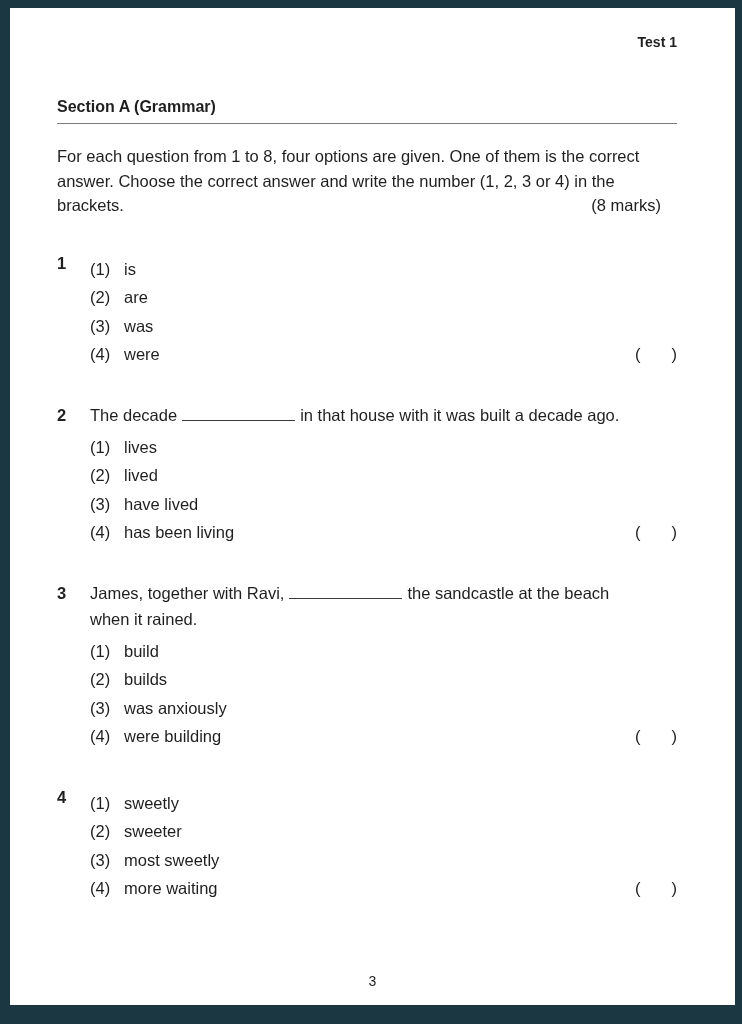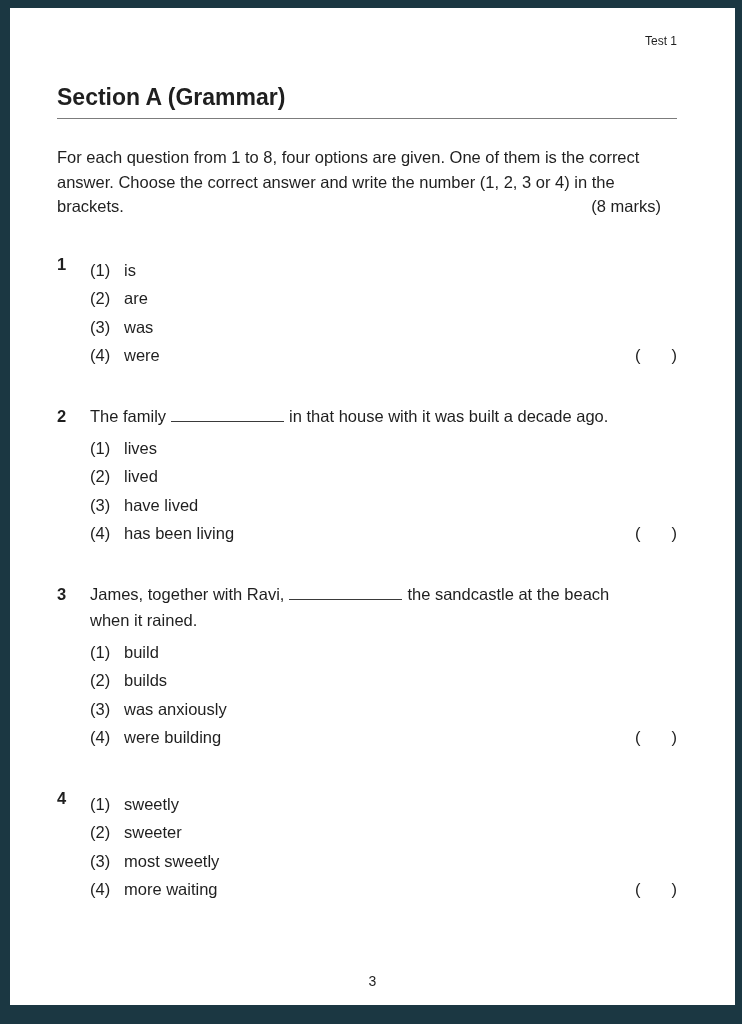--- a/index.html
+++ b/index.html
@@ -17,33 +17,33 @@
   }
   .content {
     position: relative;
     height: 100%;
     padding: 26px 58px 0 47px;
     color: #1f1f1f;
     font-size: 16.5px;
   }
   .test-label {
     text-align: right;
-    font-weight: normal;
-    font-size: 12px;
+    font-weight: bold;
+    font-size: 14px;
   }
   .section-title {
-    margin-top: 36px;
-    font-size: 23px;
+    margin-top: 48px;
+    font-size: 16px;
     font-weight: bold;
     padding-bottom: 7px;
     border-bottom: 1.5px solid #7c7c7c;
   }
   .instructions {
     position: relative;
-    margin-top: 26px;
+    margin-top: 20px;
     line-height: 24.5px;
   }
   .marks {
     position: absolute;
     right: 16px; bottom: 0;
   }
   .questions { margin-top: 32px; }
   .question { display: flex; margin-bottom: 33px; }
   .qnum {
     width: 33px; flex: none;
@@ -121,21 +121,21 @@
                 <span>)</span>
         </span>
       </div>
     </div>
   </div>
 
   <div class="question">
     <div class="qnum">2</div>
     <div class="qbody">
       <p class="qtext">
-        <span>The family</span><span class="blank"></span><span>in that house with it was built a decade ago.</span>
+        <span>The decade</span><span class="blank"></span><span>in that house with it was built a decade ago.</span>
       </p>
       <div class="options">
 
   <div class="opt">
     <span class="optnum">(1)</span>
     <span class="optlabel">lives</span>
   </div>
 
   <div class="opt">
     <span class="optnum">(2)</span>

